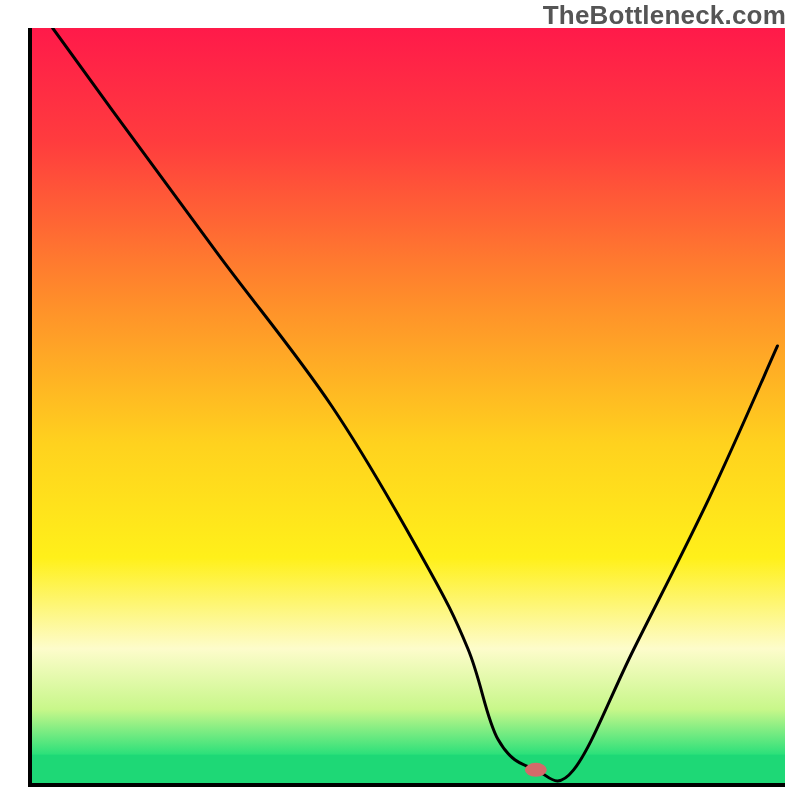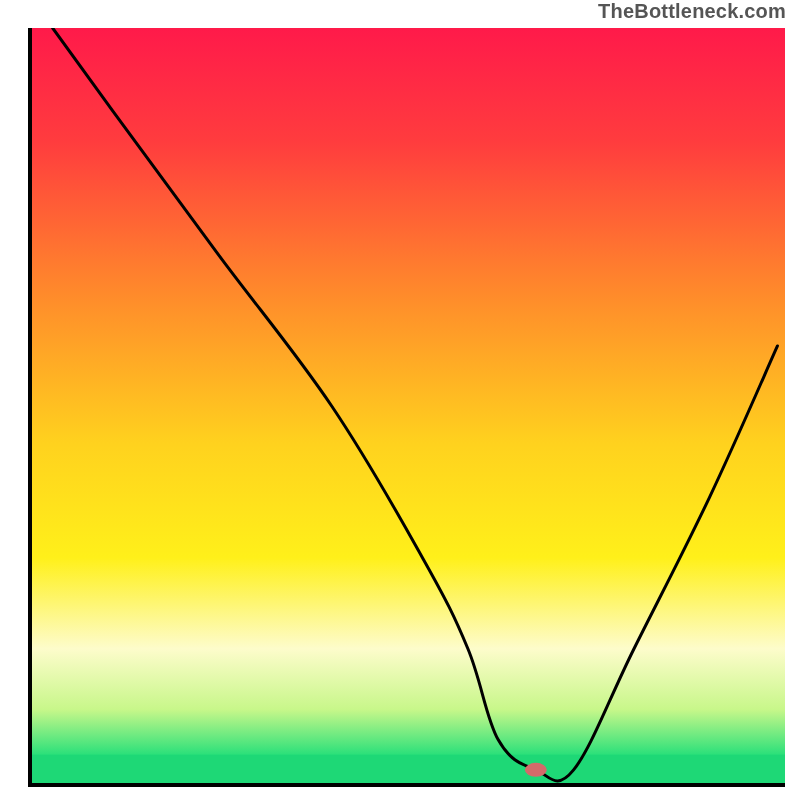--- a/index.html
+++ b/index.html
@@ -13,21 +13,21 @@
     position: relative;
     width: 800px;
     height: 800px;
     background: white;
   }
   .watermark {
     position: absolute;
     top: 0px;
     right: 14px;
     font-family: Arial, Helvetica, sans-serif;
-    font-size: 20px;
+    font-size: 26px;
     font-weight: 600;
     color: #555;
     letter-spacing: 0.2px;
     z-index: 3;
   }
   svg {
     display: block;
   }
 </style>
 </head>

